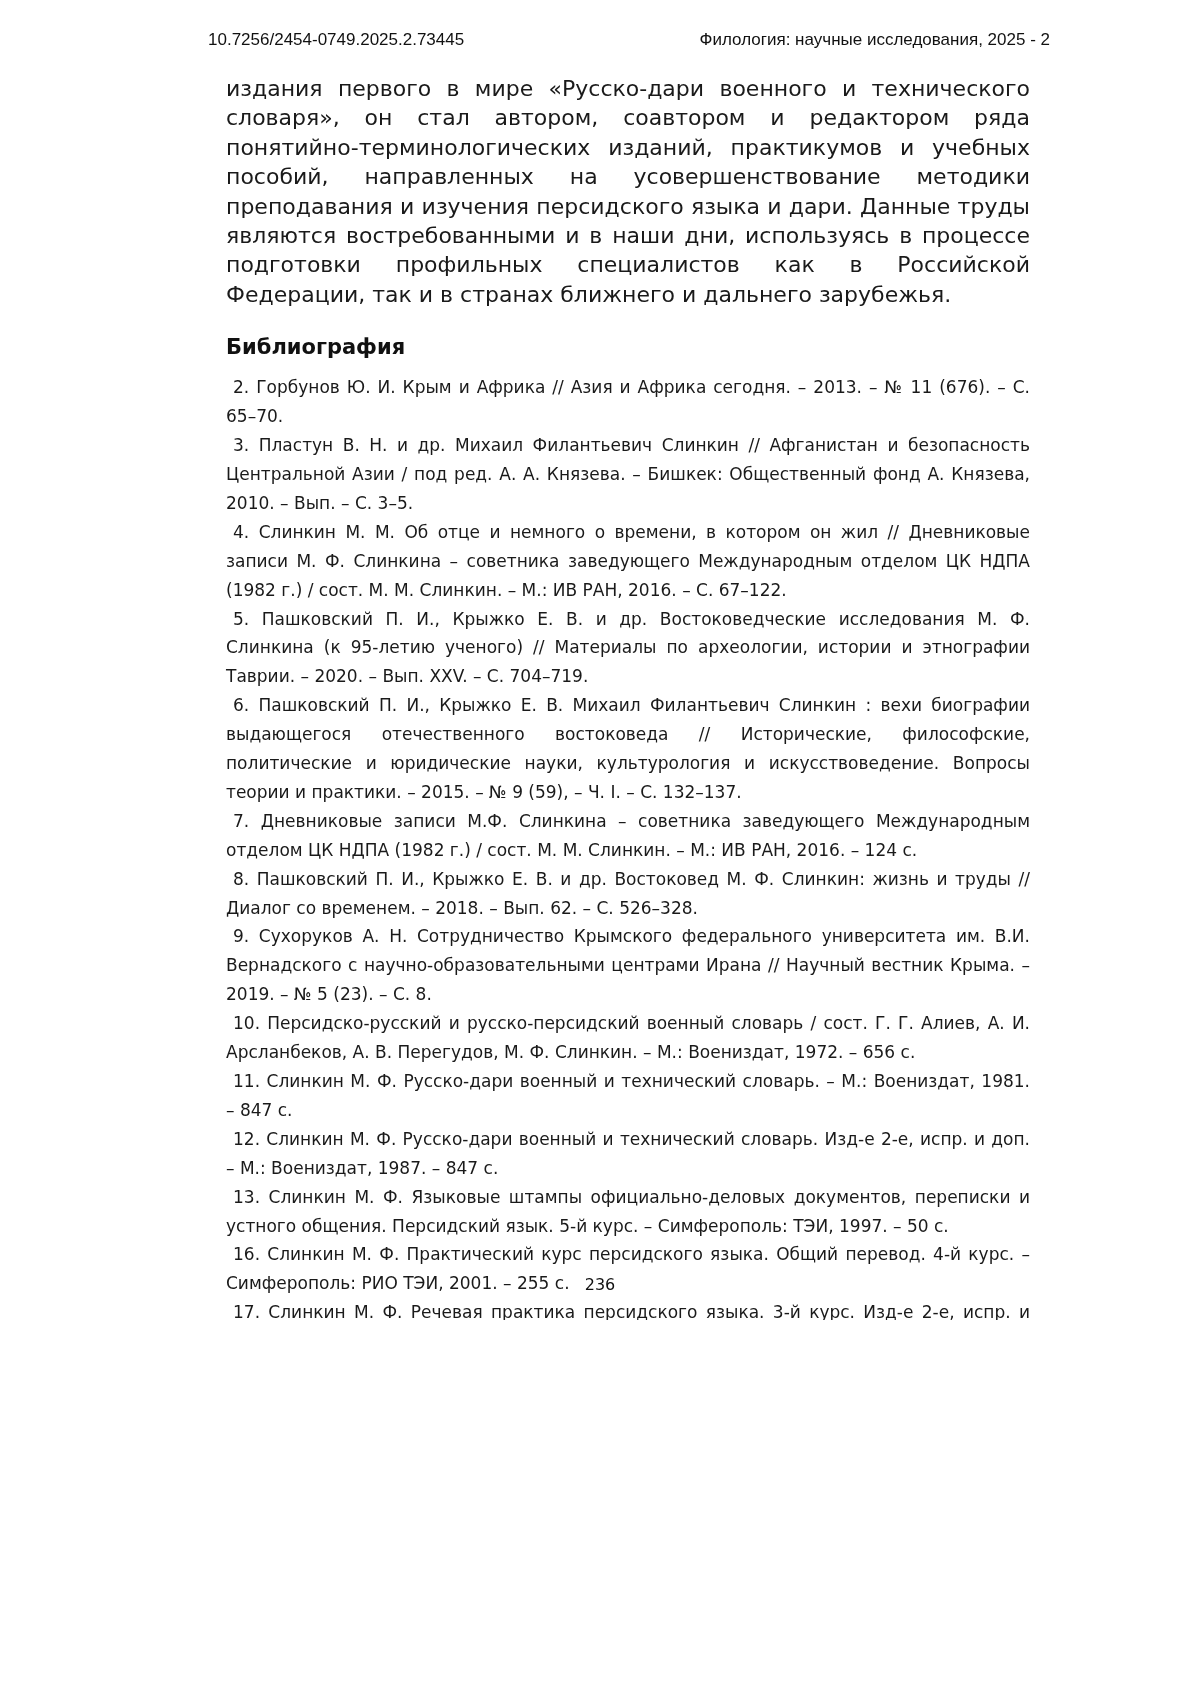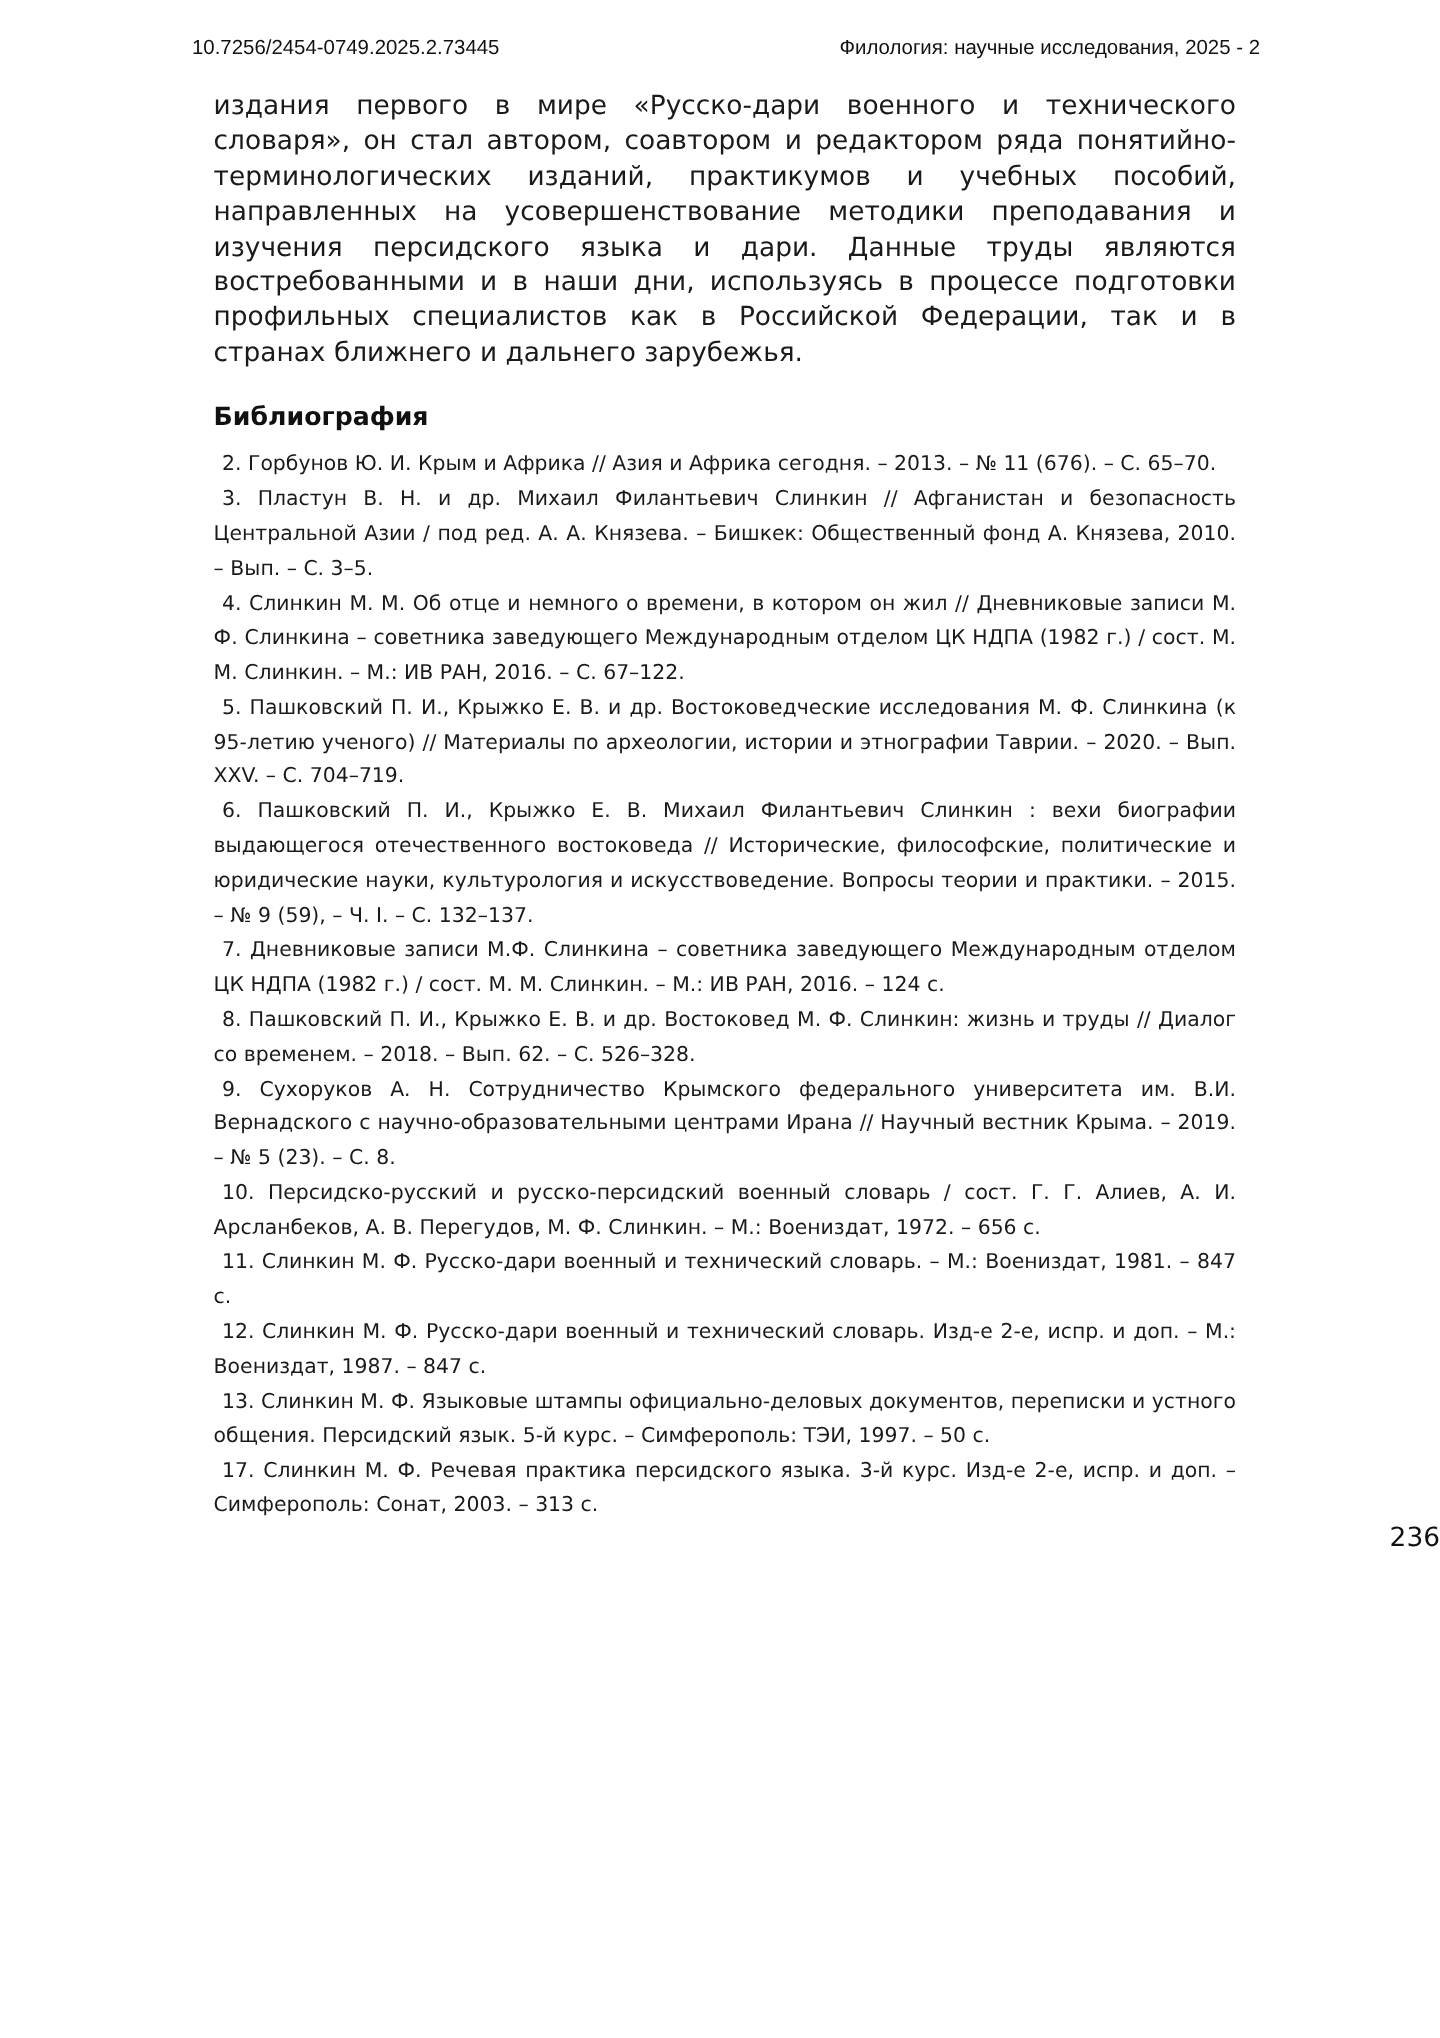--- a/index.html
+++ b/index.html
@@ -6,20 +6,21 @@
   .page {
     position: relative;
     width: 1200px;
     height: 1320px;
     margin: 0 auto;
     background: #ffffff;
     color: #1a1a1a;
     font-family: "DejaVu Sans", sans-serif;
     box-sizing: border-box;
     overflow: hidden;
+    padding-left: 48px;
   }
   .header {
     display: flex;
     justify-content: space-between;
     align-items: baseline;
     padding: 30px 150px 0 160px;
     font-family: "Liberation Sans", sans-serif;
     font-size: 17px;
     color: #111111;
     white-space: nowrap;
@@ -49,22 +50,22 @@
   }
   .entry {
     margin: 0;
     text-indent: 7px;
   }
   .footer {
     position: absolute;
     bottom: 26px;
     left: 0;
     width: 100%;
-    text-align: right;
-    font-size: 22px;
+    text-align: center;
+    font-size: 16px;
     color: #111111;
   }
 </style>
 </head>
 <body>
 
 <div class="page">
 
   <div class="header">
     <span>10.7256/2454-0749.2025.2.73445</span>
@@ -83,20 +84,21 @@
       <p class="entry">4. Слинкин М. М. Об отце и немного о времени, в котором он жил // Дневниковые записи М. Ф. Слинкина – советника заведующего Международным отделом ЦК НДПА (1982 г.) / сост. М. М. Слинкин. – М.: ИВ РАН, 2016. – С. 67–122.</p>
       <p class="entry">5. Пашковский П. И., Крыжко Е. В. и др. Востоковедческие исследования М. Ф. Слинкина (к 95-летию ученого) // Материалы по археологии, истории и этнографии Таврии. – 2020. – Вып. XXV. – С. 704–719.</p>
       <p class="entry">6. Пашковский П. И., Крыжко Е. В. Михаил Филантьевич Слинкин : вехи биографии выдающегося отечественного востоковеда // Исторические, философские, политические и юридические науки, культурология и искусствоведение. Вопросы теории и практики. – 2015. – № 9 (59), – Ч. I. – С. 132–137.</p>
       <p class="entry">7. Дневниковые записи М.Ф. Слинкина – советника заведующего Международным отделом ЦК НДПА (1982 г.) / сост. М. М. Слинкин. – М.: ИВ РАН, 2016. – 124 с.</p>
       <p class="entry">8. Пашковский П. И., Крыжко Е. В. и др. Востоковед М. Ф. Слинкин: жизнь и труды // Диалог со временем. – 2018. – Вып. 62. – С. 526–328.</p>
       <p class="entry">9. Сухоруков А. Н. Сотрудничество Крымского федерального университета им. В.И. Вернадского с научно-образовательными центрами Ирана // Научный вестник Крыма. – 2019. – № 5 (23). – С. 8.</p>
       <p class="entry">10. Персидско-русский и русско-персидский военный словарь / сост. Г. Г. Алиев, А. И. Арсланбеков, А. В. Перегудов, М. Ф. Слинкин. – М.: Воениздат, 1972. – 656 с.</p>
       <p class="entry">11. Слинкин М. Ф. Русско-дари военный и технический словарь. – М.: Воениздат, 1981. – 847 с.</p>
       <p class="entry">12. Слинкин М. Ф. Русско-дари военный и технический словарь. Изд-е 2-е, испр. и доп. – М.: Воениздат, 1987. – 847 с.</p>
       <p class="entry">13. Слинкин М. Ф. Языковые штампы официально-деловых документов, переписки и устного общения. Персидский язык. 5-й курс. – Симферополь: ТЭИ, 1997. – 50 с.</p>
+      <p class="entry">16. Слинкин М. Ф. Практический курс персидского языка. Общий перевод. 4-й курс. – Симферополь: РИО ТЭИ, 2001. – 255 с.</p>
       <p class="entry">17. Слинкин М. Ф. Речевая практика персидского языка. 3-й курс. Изд-е 2-е, испр. и доп. – Симферополь: Сонат, 2003. – 313 с.</p>
     </div>
 
   </div>
 
   <div class="footer">
     <span>236</span>
   </div>
 
 </div>

